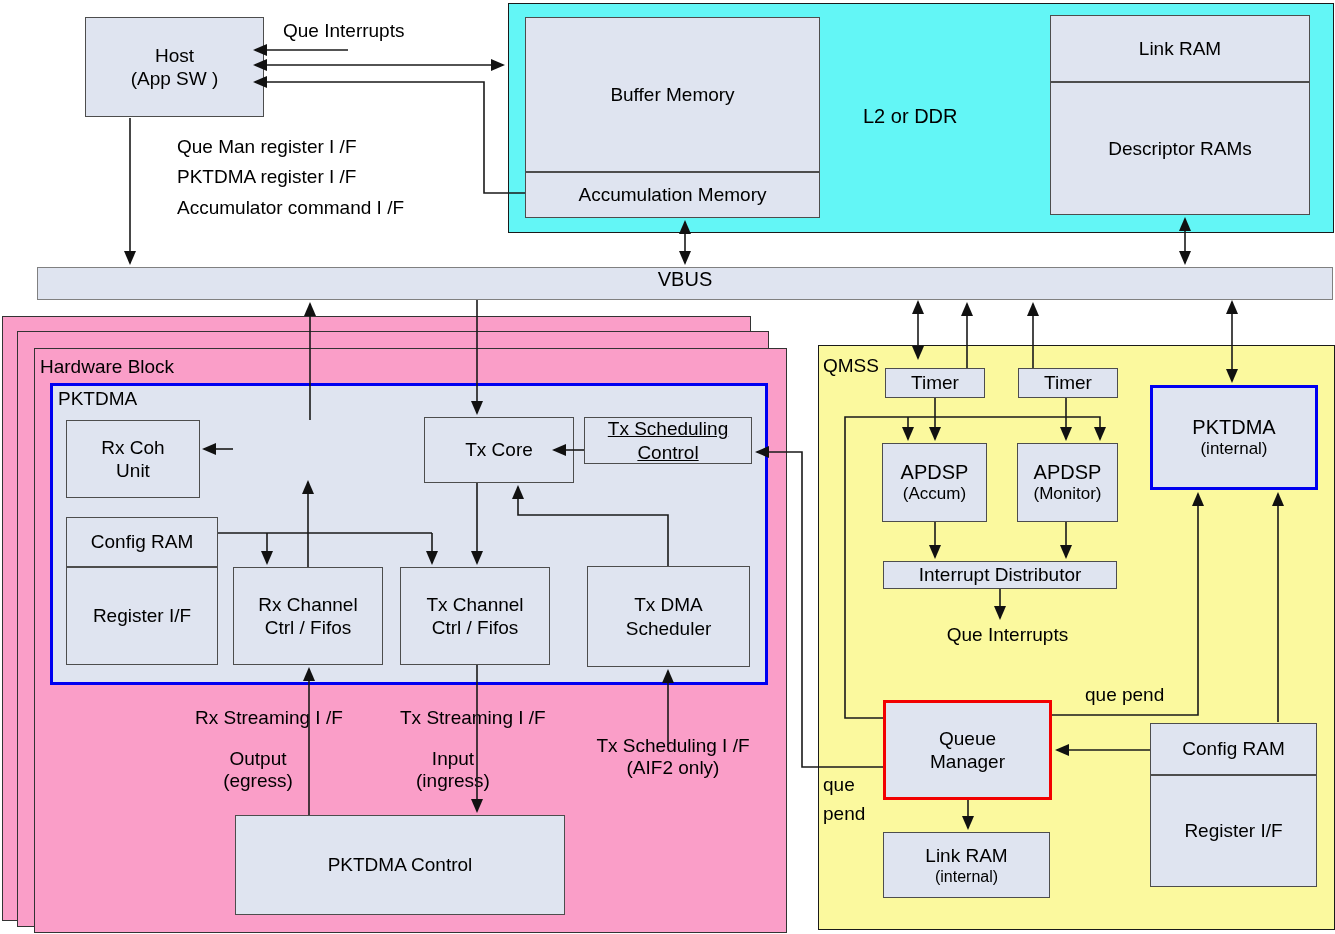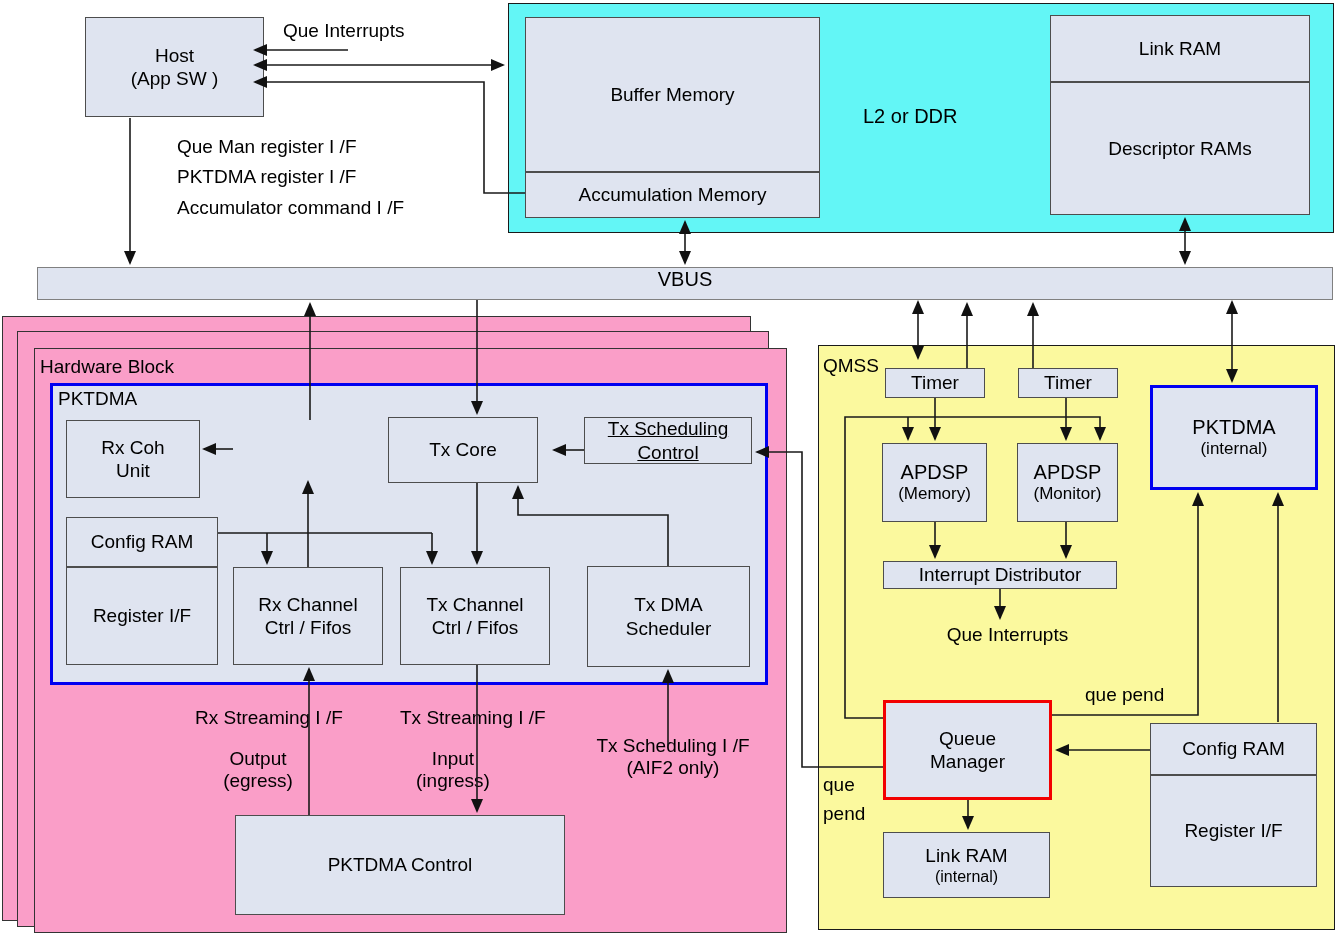--- a/index.html
+++ b/index.html
@@ -79,21 +79,21 @@
 
   <div class="lbl" style="left:40px;top:356px;text-align:right;">Hardware Block</div>
 
   <div class="bigbox" style="left:50px;top:383px;width:718px;height:302px;"></div>
   <div class="lbl" style="left:58px;top:388px;">PKTDMA</div>
 
   <div class="box" style="left:66px;top:420px;width:134px;height:78px;">
     <span>Rx Coh</span>
     <span>Unit</span>
   </div>
-  <div class="box" style="left:388px;top:417px;width:150px;height:66px;">
+  <div class="box" style="left:424px;top:417px;width:150px;height:66px;">
     <span>Tx Core</span>
   </div>
   <div class="box" style="left:584px;top:417px;width:168px;height:47px;text-decoration:underline;">
     <span>Tx Scheduling</span>
     <span>Control</span>
   </div>
   <div class="box" style="left:66px;top:517px;width:152px;height:50px;">
     <span>Config RAM</span>
   </div>
   <div class="box" style="left:66px;top:567px;width:152px;height:98px;">
@@ -137,21 +137,21 @@
   </div>
   <div class="box" style="left:1018px;top:368px;width:100px;height:30px;">
     <span>Timer</span>
   </div>
   <div class="box blue3" style="left:1150px;top:385px;width:168px;height:105px;">
     <span class="s20">PKTDMA</span>
     <span class="s17">(internal)</span>
   </div>
   <div class="box" style="left:882px;top:443px;width:105px;height:79px;">
     <span class="s20">APDSP</span>
-    <span class="s17">(Memory)</span>
+    <span class="s17">(Accum)</span>
   </div>
   <div class="box" style="left:1017px;top:443px;width:101px;height:79px;">
     <span class="s20">APDSP</span>
     <span class="s17">(Monitor)</span>
   </div>
   <div class="box" style="left:883px;top:561px;width:234px;height:28px;">
     <span>Interrupt Distributor</span>
   </div>
   <div class="lbl ctr" style="left:930px;top:624px;width:155px;">Que Interrupts</div>
 

